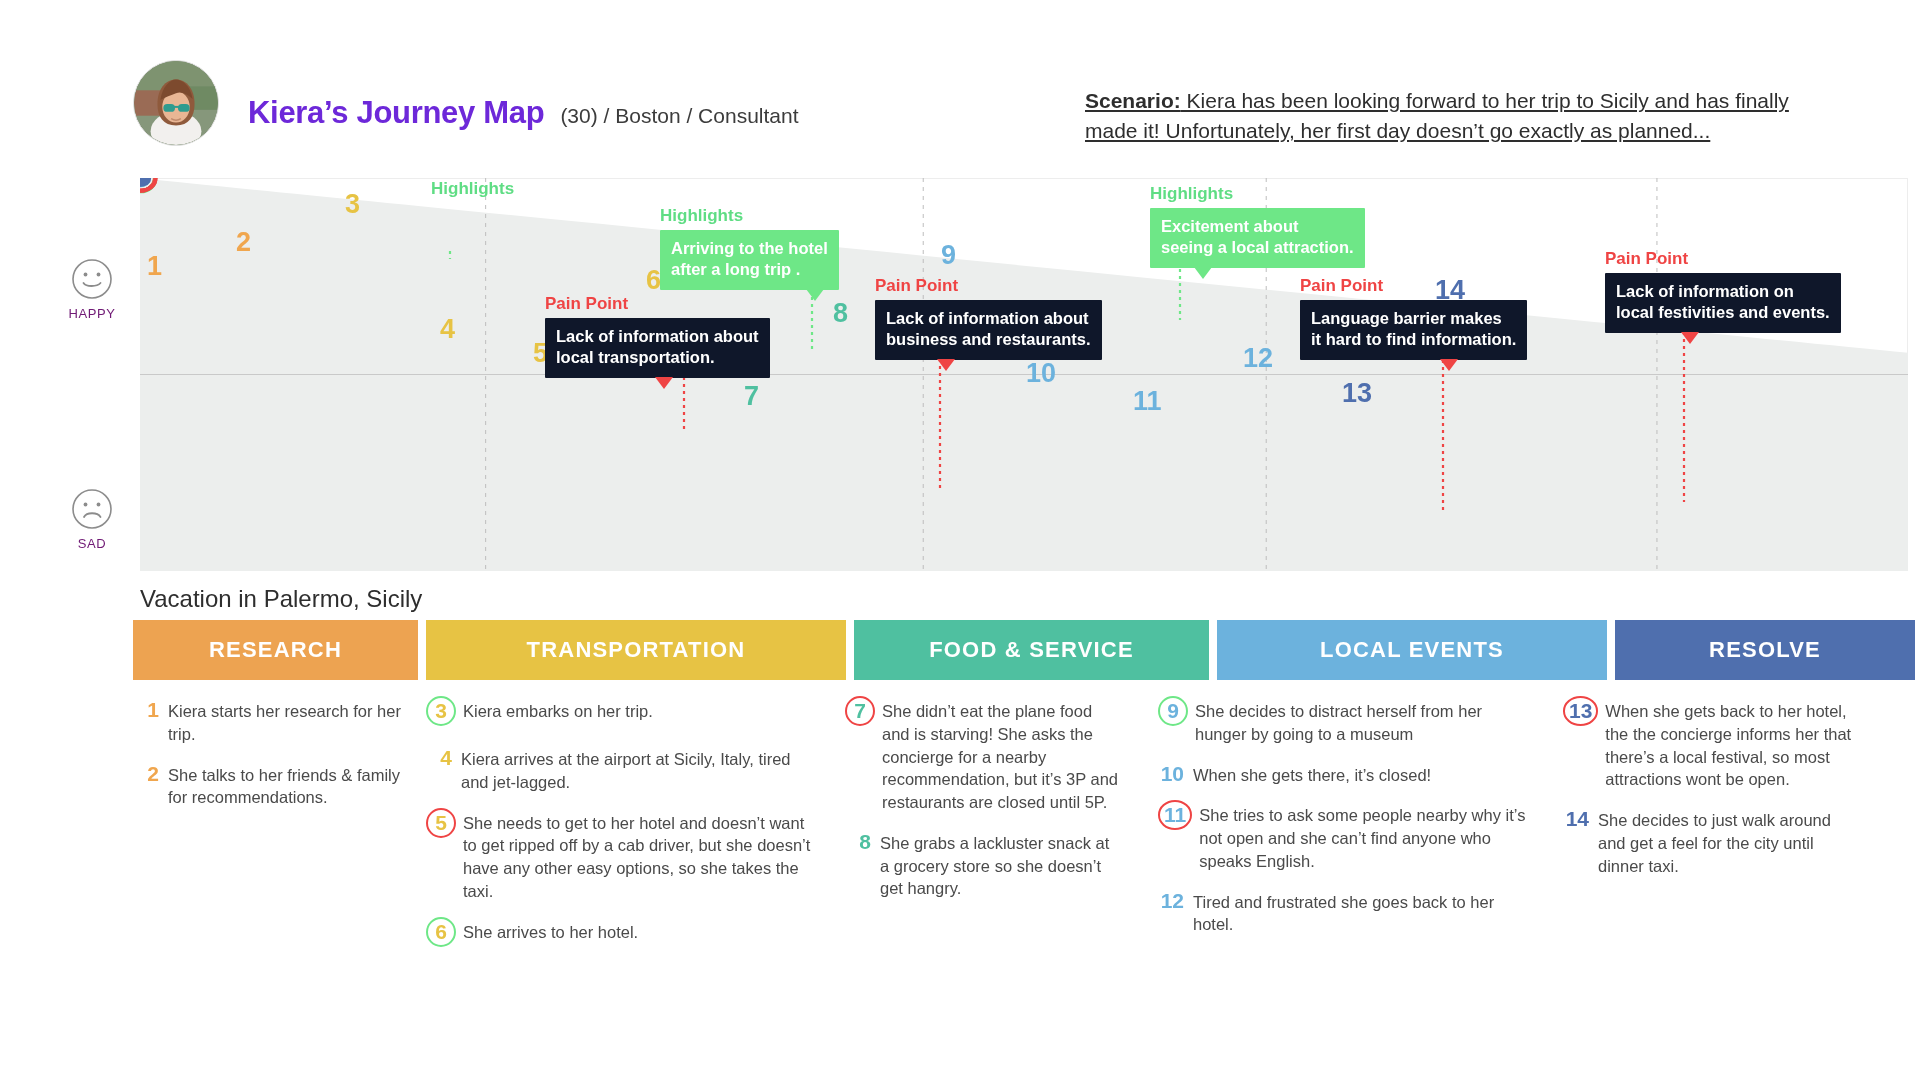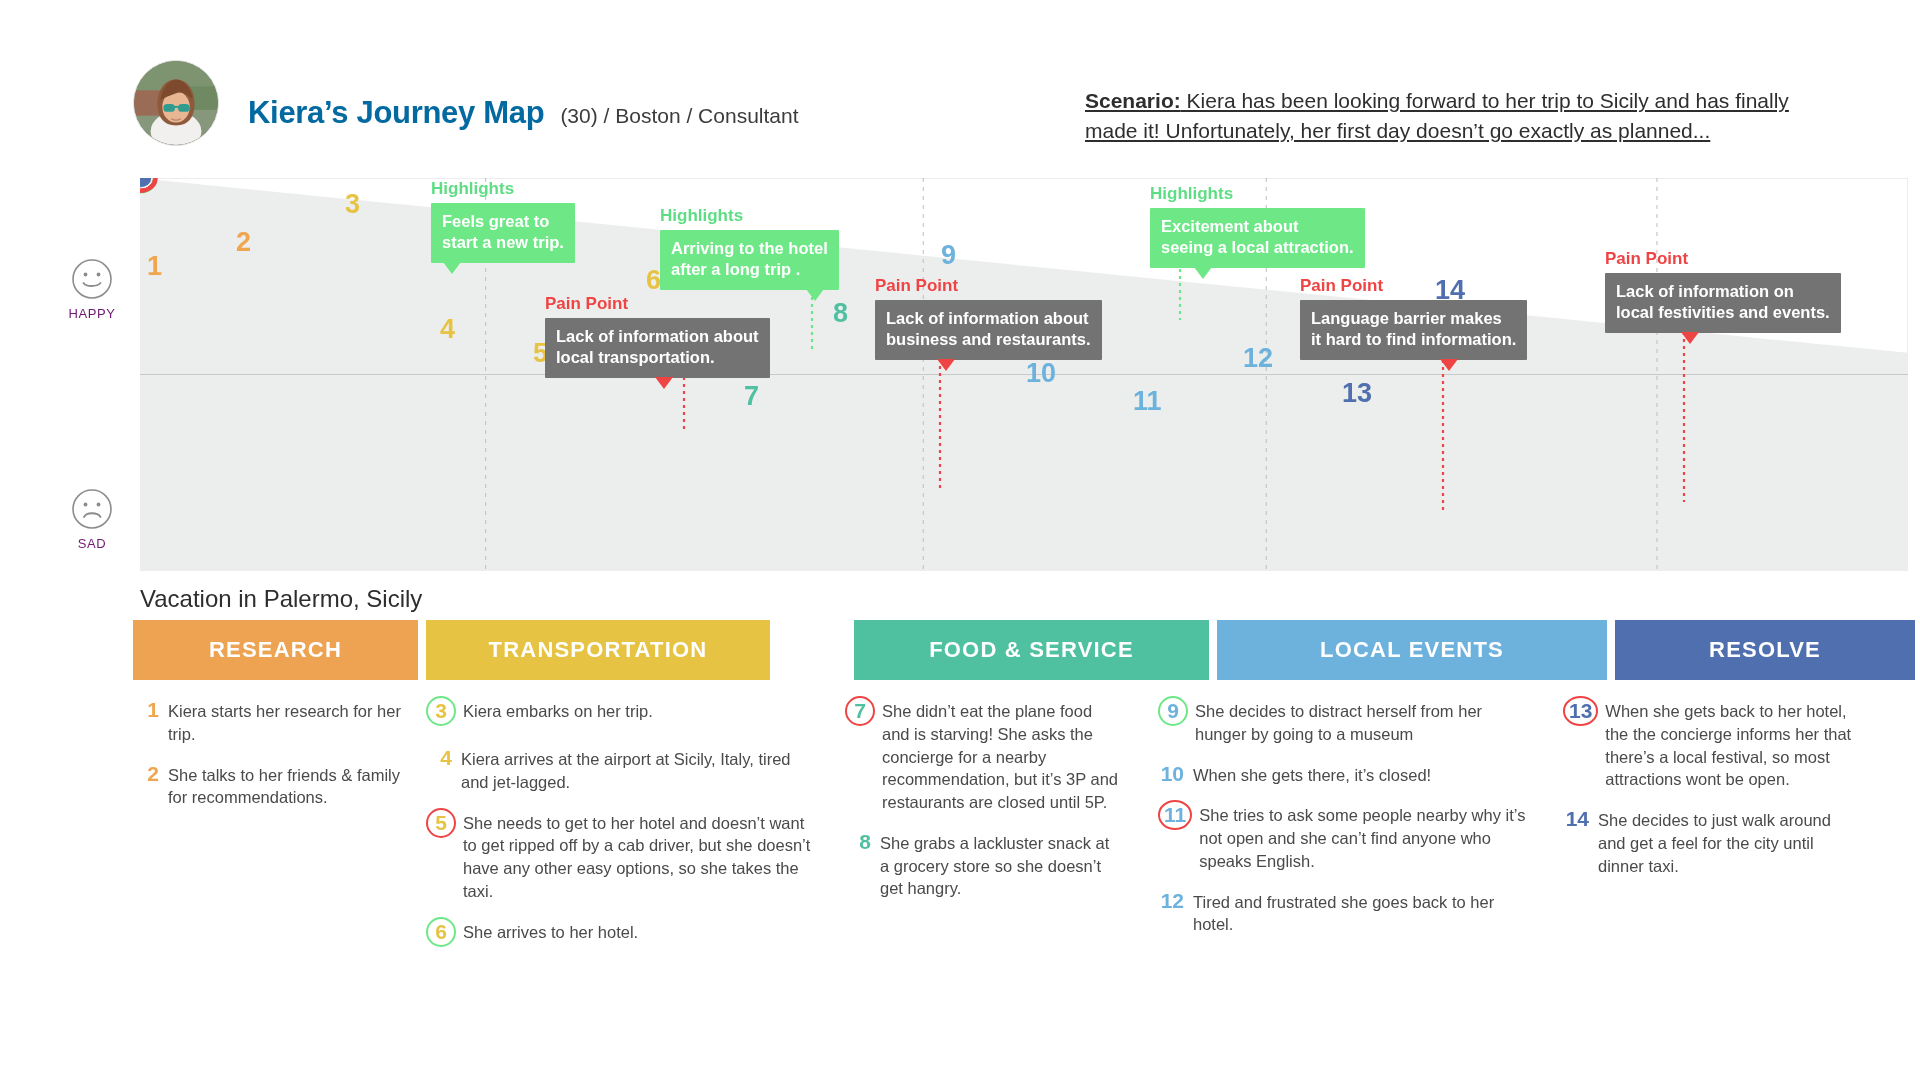--- a/index.html
+++ b/index.html
@@ -17,21 +17,21 @@
 
   .avatar {
     position: absolute; left: 133px; top: 60px;
     width: 86px; height: 86px; border-radius: 50%;
     overflow: hidden; border: 1px solid #e2e2e2;
     background: #7f8f74;
   }
   .avatar svg { display: block; width: 100%; height: 100%; }
 
   .title-block { position: absolute; left: 248px; top: 95px; display: flex; align-items: baseline; }
-  .map-title { font-size: 31px; font-weight: 700; color: #0369a1; letter-spacing: -0.3px; }
+  .map-title { font-size: 31px; font-weight: 700; color: #6d28d9; letter-spacing: -0.3px; }
   .map-subtitle { font-size: 21px; color: #3c3c3c; margin-left: 16px; font-weight: 400; }
 
   .scenario {
     position: absolute; left: 1085px; top: 86px; width: 760px;
     font-size: 21px; line-height: 1.42; color: #2e2e2e; text-decoration: underline;
   }
   .scenario b { font-weight: 700; }
 
   
   .chart-wrap { position: absolute; left: 140px; top: 178px; width: 1768px; height: 393px; }
@@ -56,21 +56,21 @@
   .callout .kicker {
     font-size: 17px; font-weight: 700; line-height: 1.1; margin-bottom: 4px;
     white-space: nowrap;
   }
   .callout .bubble {
     color: #ffffff; font-size: 16.5px; font-weight: 700;
     line-height: 1.32; padding: 8px 11px 9px 11px;
     position: relative; border-radius: 1px;
   }
   .callout.pain .kicker { color: #ef4444; }
-  .callout.pain .bubble { background: #737373; }
+  .callout.pain .bubble { background: #0f172a; }
   .callout.high .kicker { color: #5fdd84; }
   .callout.high .bubble { background: #6ee787; }
 
   .bubble .tail {
     position: absolute; bottom: -11px; width: 0; height: 0;
     border-left: 9px solid transparent; border-right: 9px solid transparent;
   }
   .callout.pain .bubble .tail { border-top: 12px solid #ef4444; }
   .callout.high .bubble .tail { border-top: 12px solid #6ee787; }
 
@@ -254,25 +254,20 @@
     <div class="callout pain" style="left: 545px; top: 295px;">
       <div class="kicker">Pain Point</div>
       <div class="bubble">
         <div>Lack of information about</div>
         <div>local transportation.</div>
         <span class="tail" style="left: 110px;"></span>
       </div>
     </div>
     <div class="callout high" style="left: 431px; top: 180px;">
       <div class="kicker">Highlights</div>
-      <div class="bubble">
-        <div>Feels great to</div>
-        <div>start a new trip.</div>
-        <span class="tail" style="left: 12px;"></span>
-      </div>
     </div>
     <div class="callout high" style="left: 660px; top: 207px;">
       <div class="kicker">Highlights</div>
       <div class="bubble">
         <div>Arriving to the hotel</div>
         <div>after a long trip .</div>
         <span class="tail" style="left: 146px;"></span>
       </div>
     </div>
     <div class="callout pain" style="left: 875px; top: 277px;">
@@ -305,21 +300,21 @@
         <div>Lack of information on</div>
         <div>local festivities and events.</div>
         <span class="tail" style="left: 76px;"></span>
       </div>
     </div>
   </div>
 
 <div class="vac-title">Vacation in Palermo, Sicily</div>
 <div class="stages" id="stages">
     <div class="stage-bar" style="left: 0px; width: 285px; background: rgb(237, 163, 81);">RESEARCH</div>
-    <div class="stage-bar" style="left: 293px; width: 344px; background: rgb(231, 195, 68);">TRANSPORTATION</div>
+    <div class="stage-bar" style="left: 293px; width: 420px; background: rgb(231, 195, 68);">TRANSPORTATION</div>
     <div class="stage-bar" style="left: 1084px; width: 390px; background: rgb(108, 178, 221);">LOCAL EVENTS</div>
     <div class="stage-bar" style="left: 721px; width: 355px; background: rgb(79, 192, 160);">FOOD &amp; SERVICE</div>
     <div class="stage-bar" style="left: 1482px; width: 300px; background: rgb(79, 111, 174);">RESOLVE</div>
   </div>
 
 <div class="columns" id="columns">
     <div class="col" style="left: 0px; width: 280px;">
       <div class="item">
         <div class="num" style="color: rgb(240, 166, 78); min-width: 26px;">1</div>
         <div class="txt">Kiera starts her research for her trip.</div>

